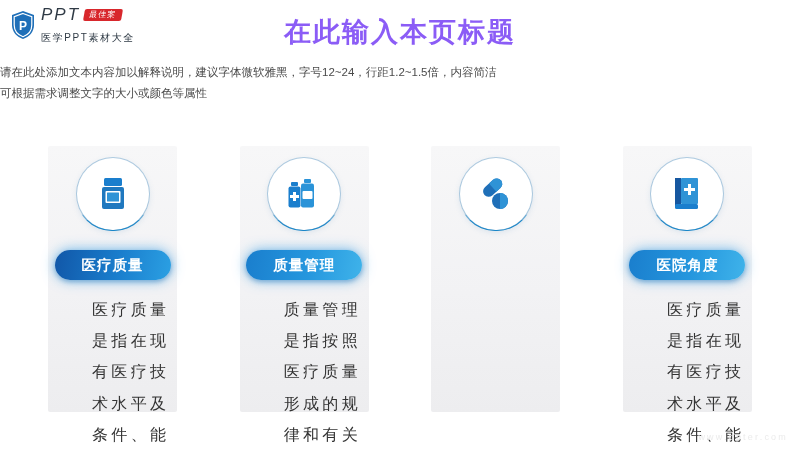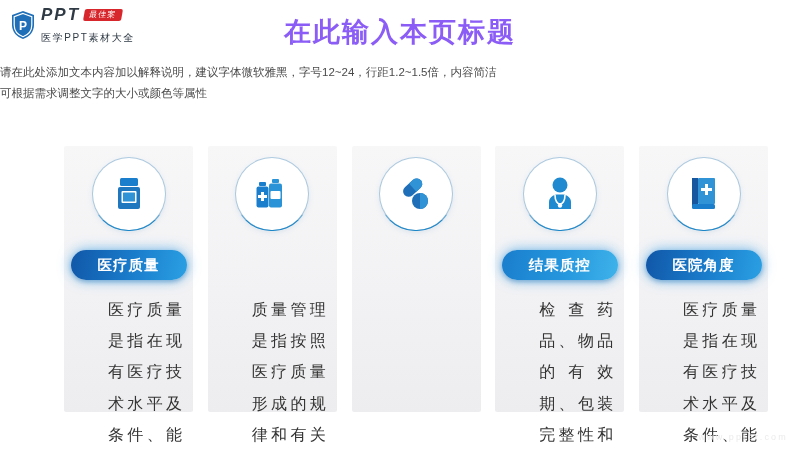--- a/index.html
+++ b/index.html
@@ -12,21 +12,21 @@
 
   
   #logo{position:absolute;left:10px;top:6px;display:flex;align-items:center;gap:5px;}
   #logo .shield{
     width:26px;height:30px;position:relative;flex:0 0 auto;
   }
   #logo .shield svg{display:block;}
   #logo .wordmark{display:flex;flex-direction:column;line-height:1;}
   #logo .row1{display:flex;align-items:center;gap:4px;}
   #logo .ppt{
-    font-size:17px;font-weight:bold;color:#2f3a45;letter-spacing:2px;
+    font-size:17px;font-weight:normal;color:#2f3a45;letter-spacing:2px;
     font-style:italic;font-family:"Liberation Sans",sans-serif;
   }
   #logo .badge{
     background:#d8272c;color:#fff;font-size:8px;padding:2px 6px 2px 5px;
     border-radius:2px;transform:skewX(-10deg);letter-spacing:1px;
     white-space:nowrap;
   }
   #logo .sub{
     font-size:10px;color:#2f3a45;letter-spacing:1.6px;margin-top:10px;
     white-space:nowrap;
@@ -38,21 +38,21 @@
     font-size:27px;font-weight:bold;color:#8b5cf6;letter-spacing:2px;
   }
   #subtitle{
     position:absolute;top:62px;left:0;width:100%;
     color:#4a4a4a;font-size:11.5px;line-height:1.85;
   }
   #subtitle div{white-space:nowrap;}
 
   
   #cards{
-    position:absolute;left:64px;top:146px;width:704px;height:266px;
+    position:absolute;left:48px;top:146px;width:704px;height:266px;
     display:flex;justify-content:space-between;
   }
   .card{
     position:relative;width:129px;height:266px;
     background:linear-gradient(180deg,#f7f7f8 0%,#f2f2f4 55%,#ededef 100%);
     border-radius:2px;
   }
   .icon-wrap{
     position:absolute;left:50%;top:12px;transform:translateX(-50%);
     width:72px;height:72px;
@@ -151,54 +151,40 @@
         <svg width="36" height="36" viewBox="0 0 36 36">
           <rect x="18" y="3" width="7" height="4" rx="1" fill="#2a93d8"></rect>
           <rect x="15" y="7.5" width="13" height="24" rx="2" fill="#2a93d8"></rect>
           <rect x="16.5" y="15" width="10" height="8" rx="1" fill="#ffffff"></rect>
           <rect x="5" y="6" width="7" height="4" rx="1" fill="#1a7ecd"></rect>
           <rect x="2.5" y="10.5" width="12" height="21" rx="2" fill="#1a7ecd"></rect>
           <path d="M7 16h3v3h3v3h-3v3H7v-3H4v-3h3z" fill="#ffffff"></path>
         </svg>
       </div>
     </div>
+    <div class="pill">质量管理</div>
     <div class="body-text">质量管理是指按照医疗质量形成的规律和有关法律、院感事故</div>
   </div>
 
   <div class="card">
     <div class="icon-wrap">
       <div class="ring"></div>
       <div class="icon-glyph">
         <svg width="36" height="36" viewBox="0 0 36 36">
           <g transform="rotate(-42 15 12)">
             <rect x="4" y="6" width="22" height="11" rx="5.5" fill="#1f6fb8"></rect>
             <path d="M15 6h5.5a5.5 5.5 0 0 1 0 11H15z" fill="#2f93d6"></path>
           </g>
           <circle cx="22" cy="25" r="8" fill="#1f6fb8"></circle>
           <path d="M22 17a8 8 0 0 1 0 16z" fill="#2f93d6"></path>
         </svg>
       </div>
     </div>
   </div>
 
-  <div class="card">
-    <div class="icon-wrap">
-      <div class="ring"></div>
-      <div class="icon-glyph">
-        <svg width="36" height="36" viewBox="0 0 36 36">
-          <circle cx="18" cy="9" r="7.5" fill="#1f8ad0"></circle>
-          <path d="M7 33v-7c0-4 3.5-7 8-7.5h6c4.5.5 8 3.5 8 7.5v7z" fill="#1f8ad0"></path>
-          <path d="M13 19c0 6 2.5 9 5 9s5-3 5-9" fill="none" stroke="#ffffff" stroke-width="1.6"></path>
-          <circle cx="18" cy="29.5" r="2.2" fill="#ffffff"></circle>
-        </svg>
-      </div>
-    </div>
-    <div class="pill">结果质控</div>
-    <div class="body-text">检查药品、物品的有效期、包装完整性和注射用具的功能</div>
-  </div>
 
   <div class="card">
     <div class="icon-wrap">
       <div class="ring"></div>
       <div class="icon-glyph">
         <svg width="34" height="36" viewBox="0 0 34 36">
           <rect x="5" y="2" width="6" height="30" fill="#1657a0"></rect>
           <rect x="11" y="2" width="17" height="26" rx="1" fill="#2f93d6"></rect>
           <path d="M18 8h3v4h4v3h-4v4h-3v-4h-4v-3h4z" fill="#ffffff"></path>
           <rect x="5" y="28" width="23" height="5" rx="1.5" fill="#1a7ecd"></rect>

